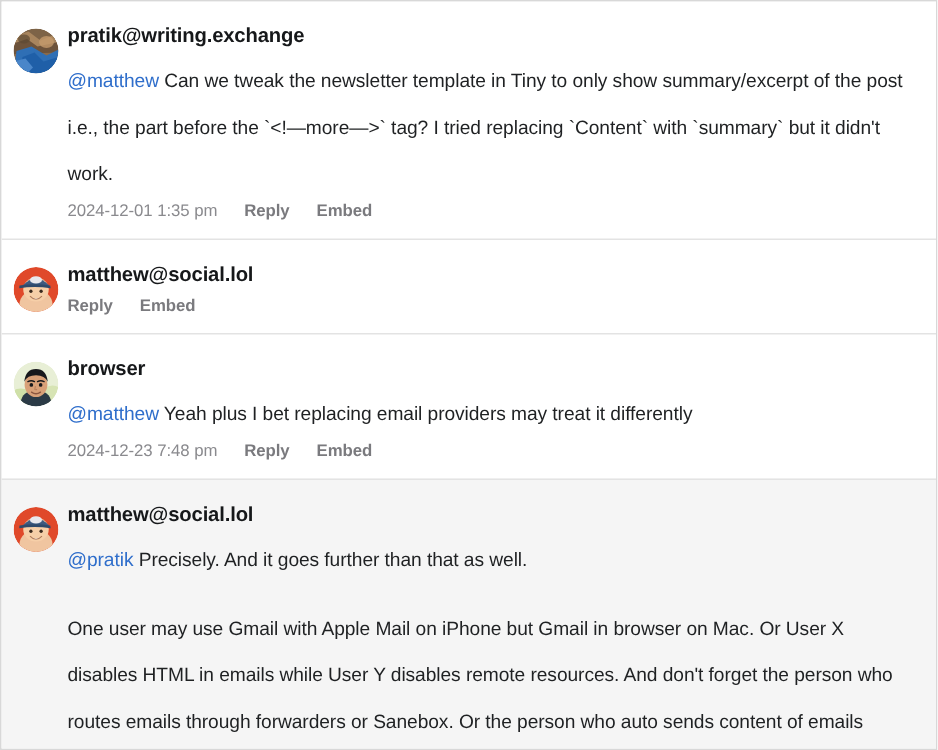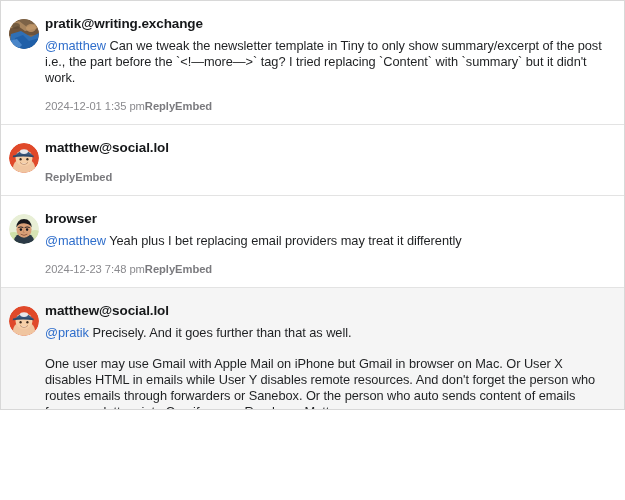--- a/index.html
+++ b/index.html
@@ -10,21 +10,21 @@
     width: 625px;
     height: 500px;
     background: #ffffff;
     font-family: "Liberation Sans", sans-serif;
     color: #1c1c1e;
     overflow: hidden;
   }
 
   .comment-thread {
     width: 625px;
-    height: 410px;
+    height: 500px;
     box-sizing: border-box;
     border: 1px solid #d8d8d8;
     background: #ffffff;
     overflow: hidden;
   }
 
   .comment {
     position: relative;
     box-sizing: border-box;
     padding: 14px 22px 10px 38px;
@@ -58,41 +58,41 @@
     font-size: 13.5px;
     font-weight: bold;
     color: #16181a;
     line-height: 18px;
     margin: 0 0 5px 0;
     letter-spacing: -0.1px;
   }
 
   .ctext {
     font-size: 12.8px;
-    line-height: 16px;
+    line-height: 31px;
     color: #1f2123;
     margin: 0;
     letter-spacing: -0.05px;
   }
   .ctext + .ctext {
     margin-top: 15px;
   }
 
   .mention {
     color: #2f6ecb;
     text-decoration: none;
   }
 
   .meta {
-    margin-top: 13px;
+    margin-top: 3px;
     font-size: 11.2px;
     color: #8a8a8e;
     line-height: 15px;
     display: flex;
-    gap: 0;
+    gap: 18px;
     letter-spacing: -0.05px;
   }
   .meta .action {
     color: #7a7a7e;
     text-decoration: none;
     cursor: pointer;
     font-weight: bold;
   }
   .meta .timestamp { cursor: default; }
 </style>

